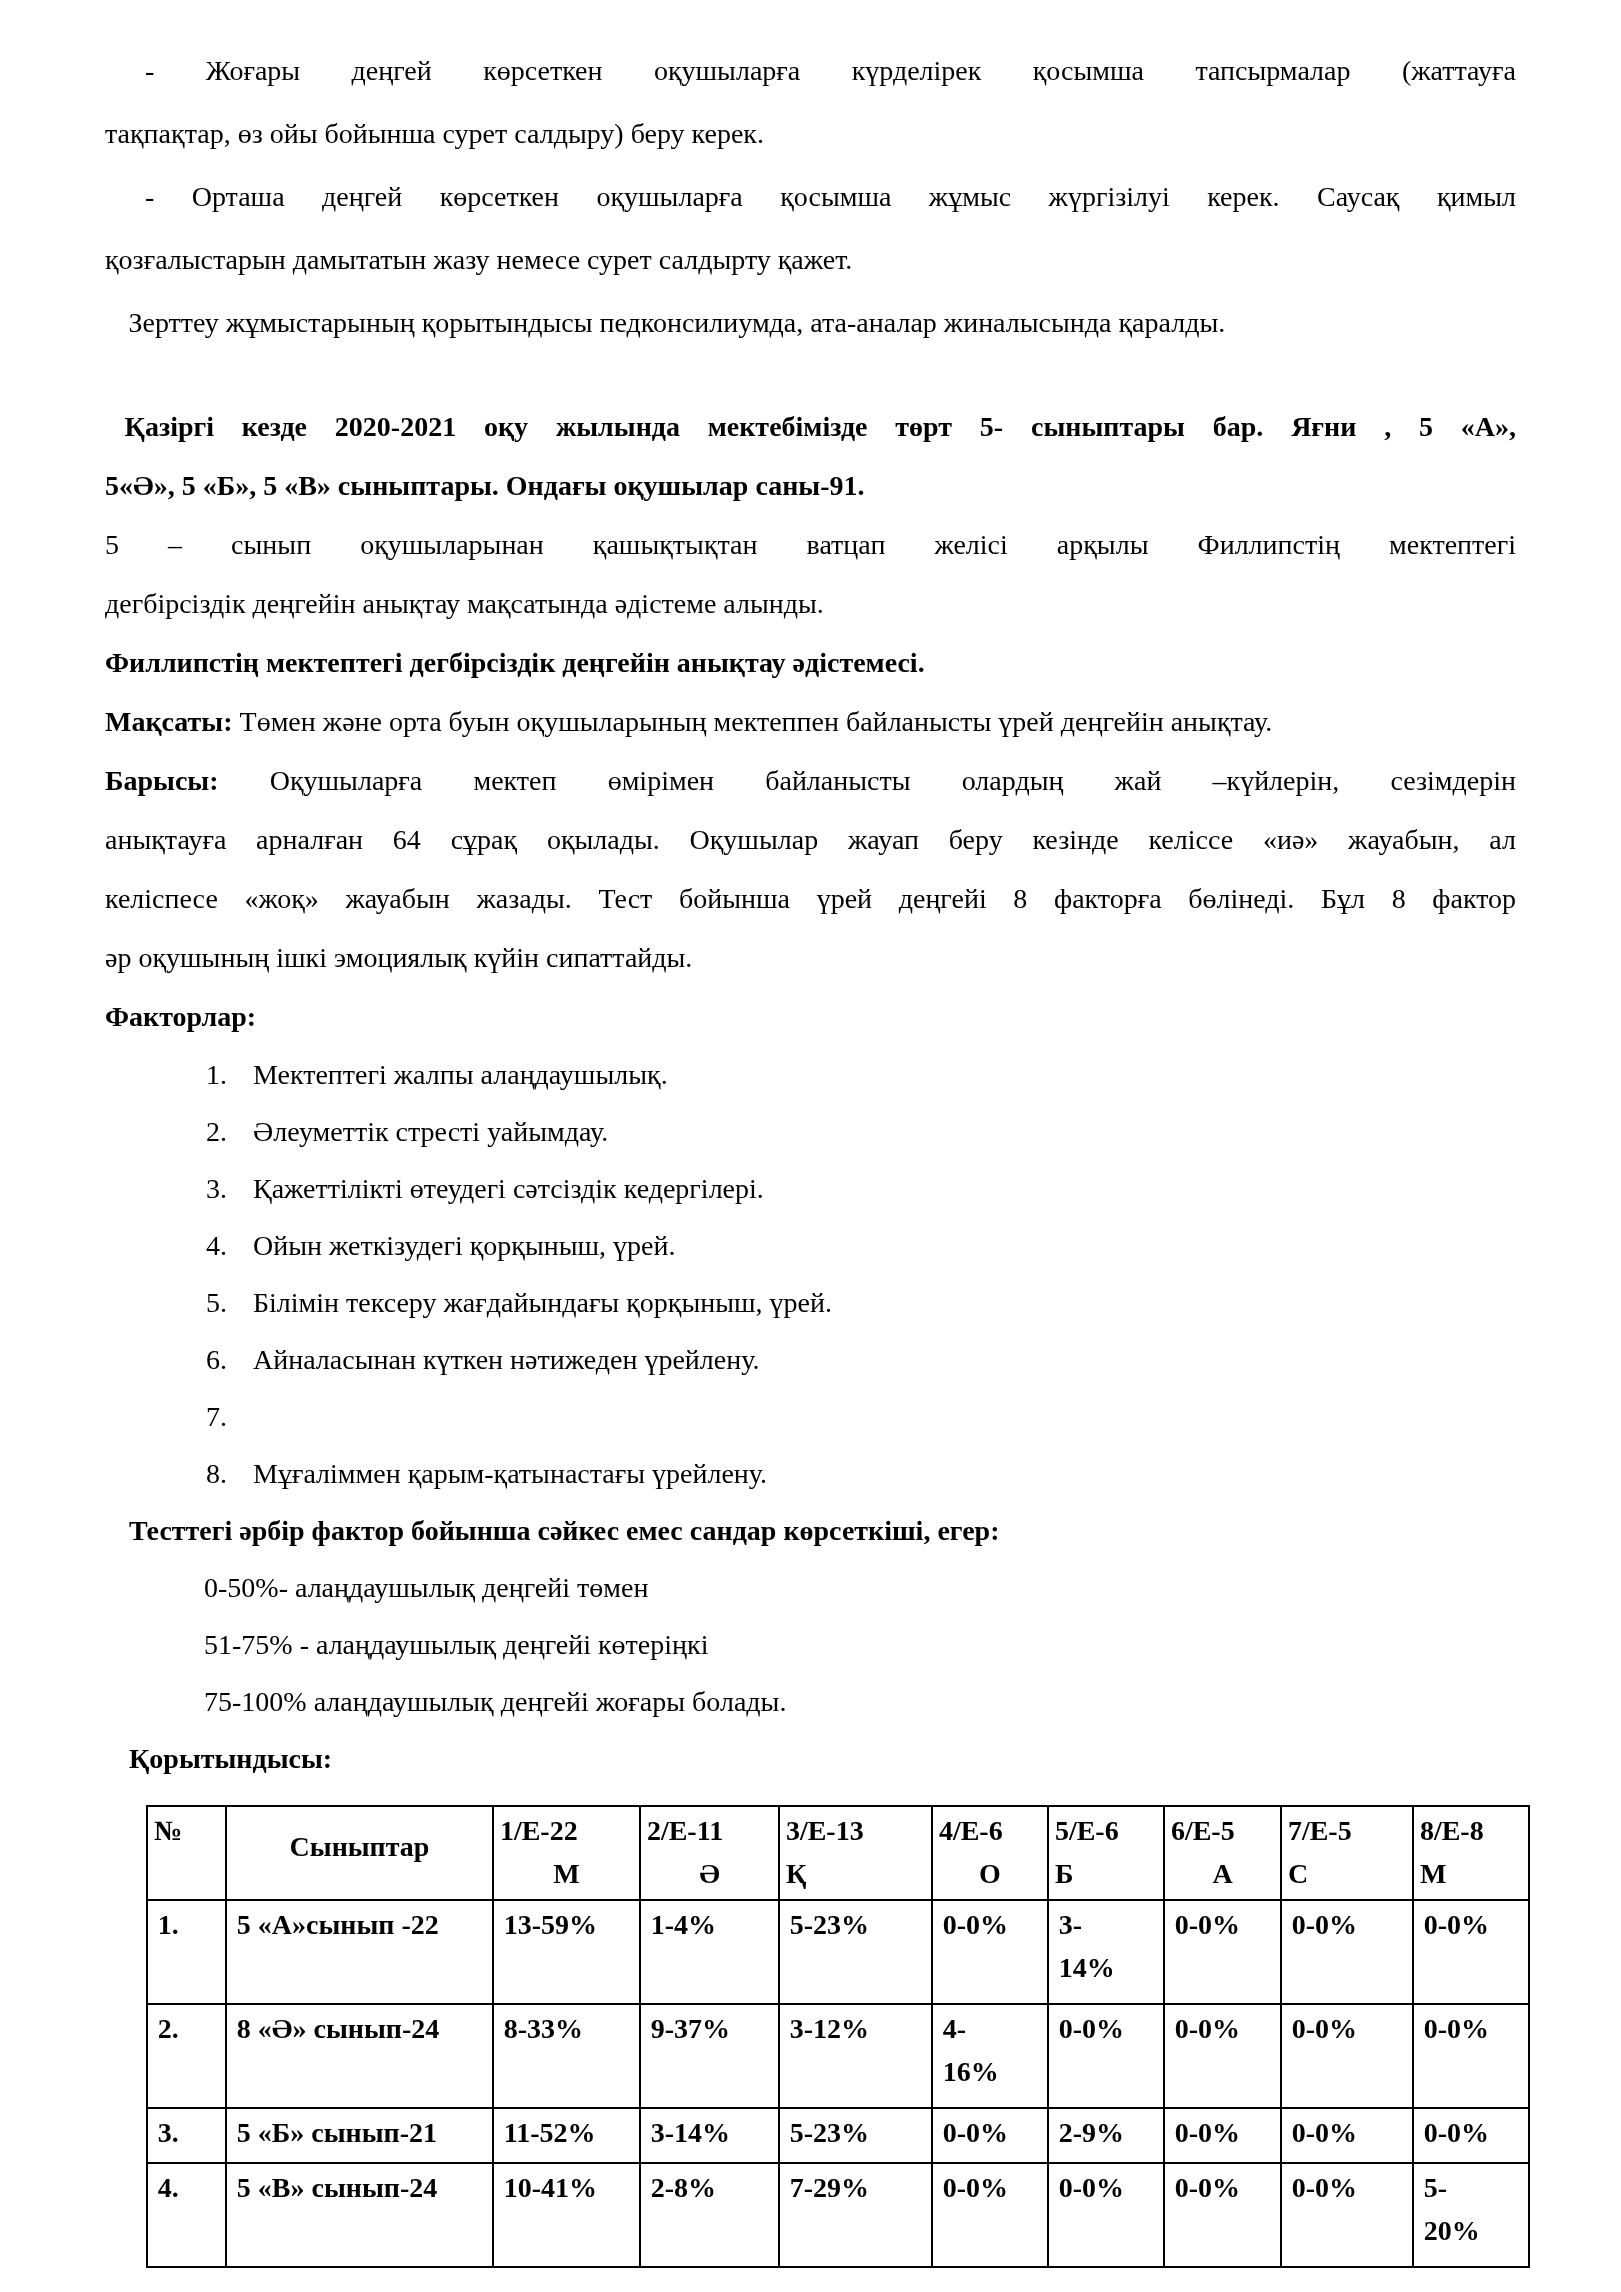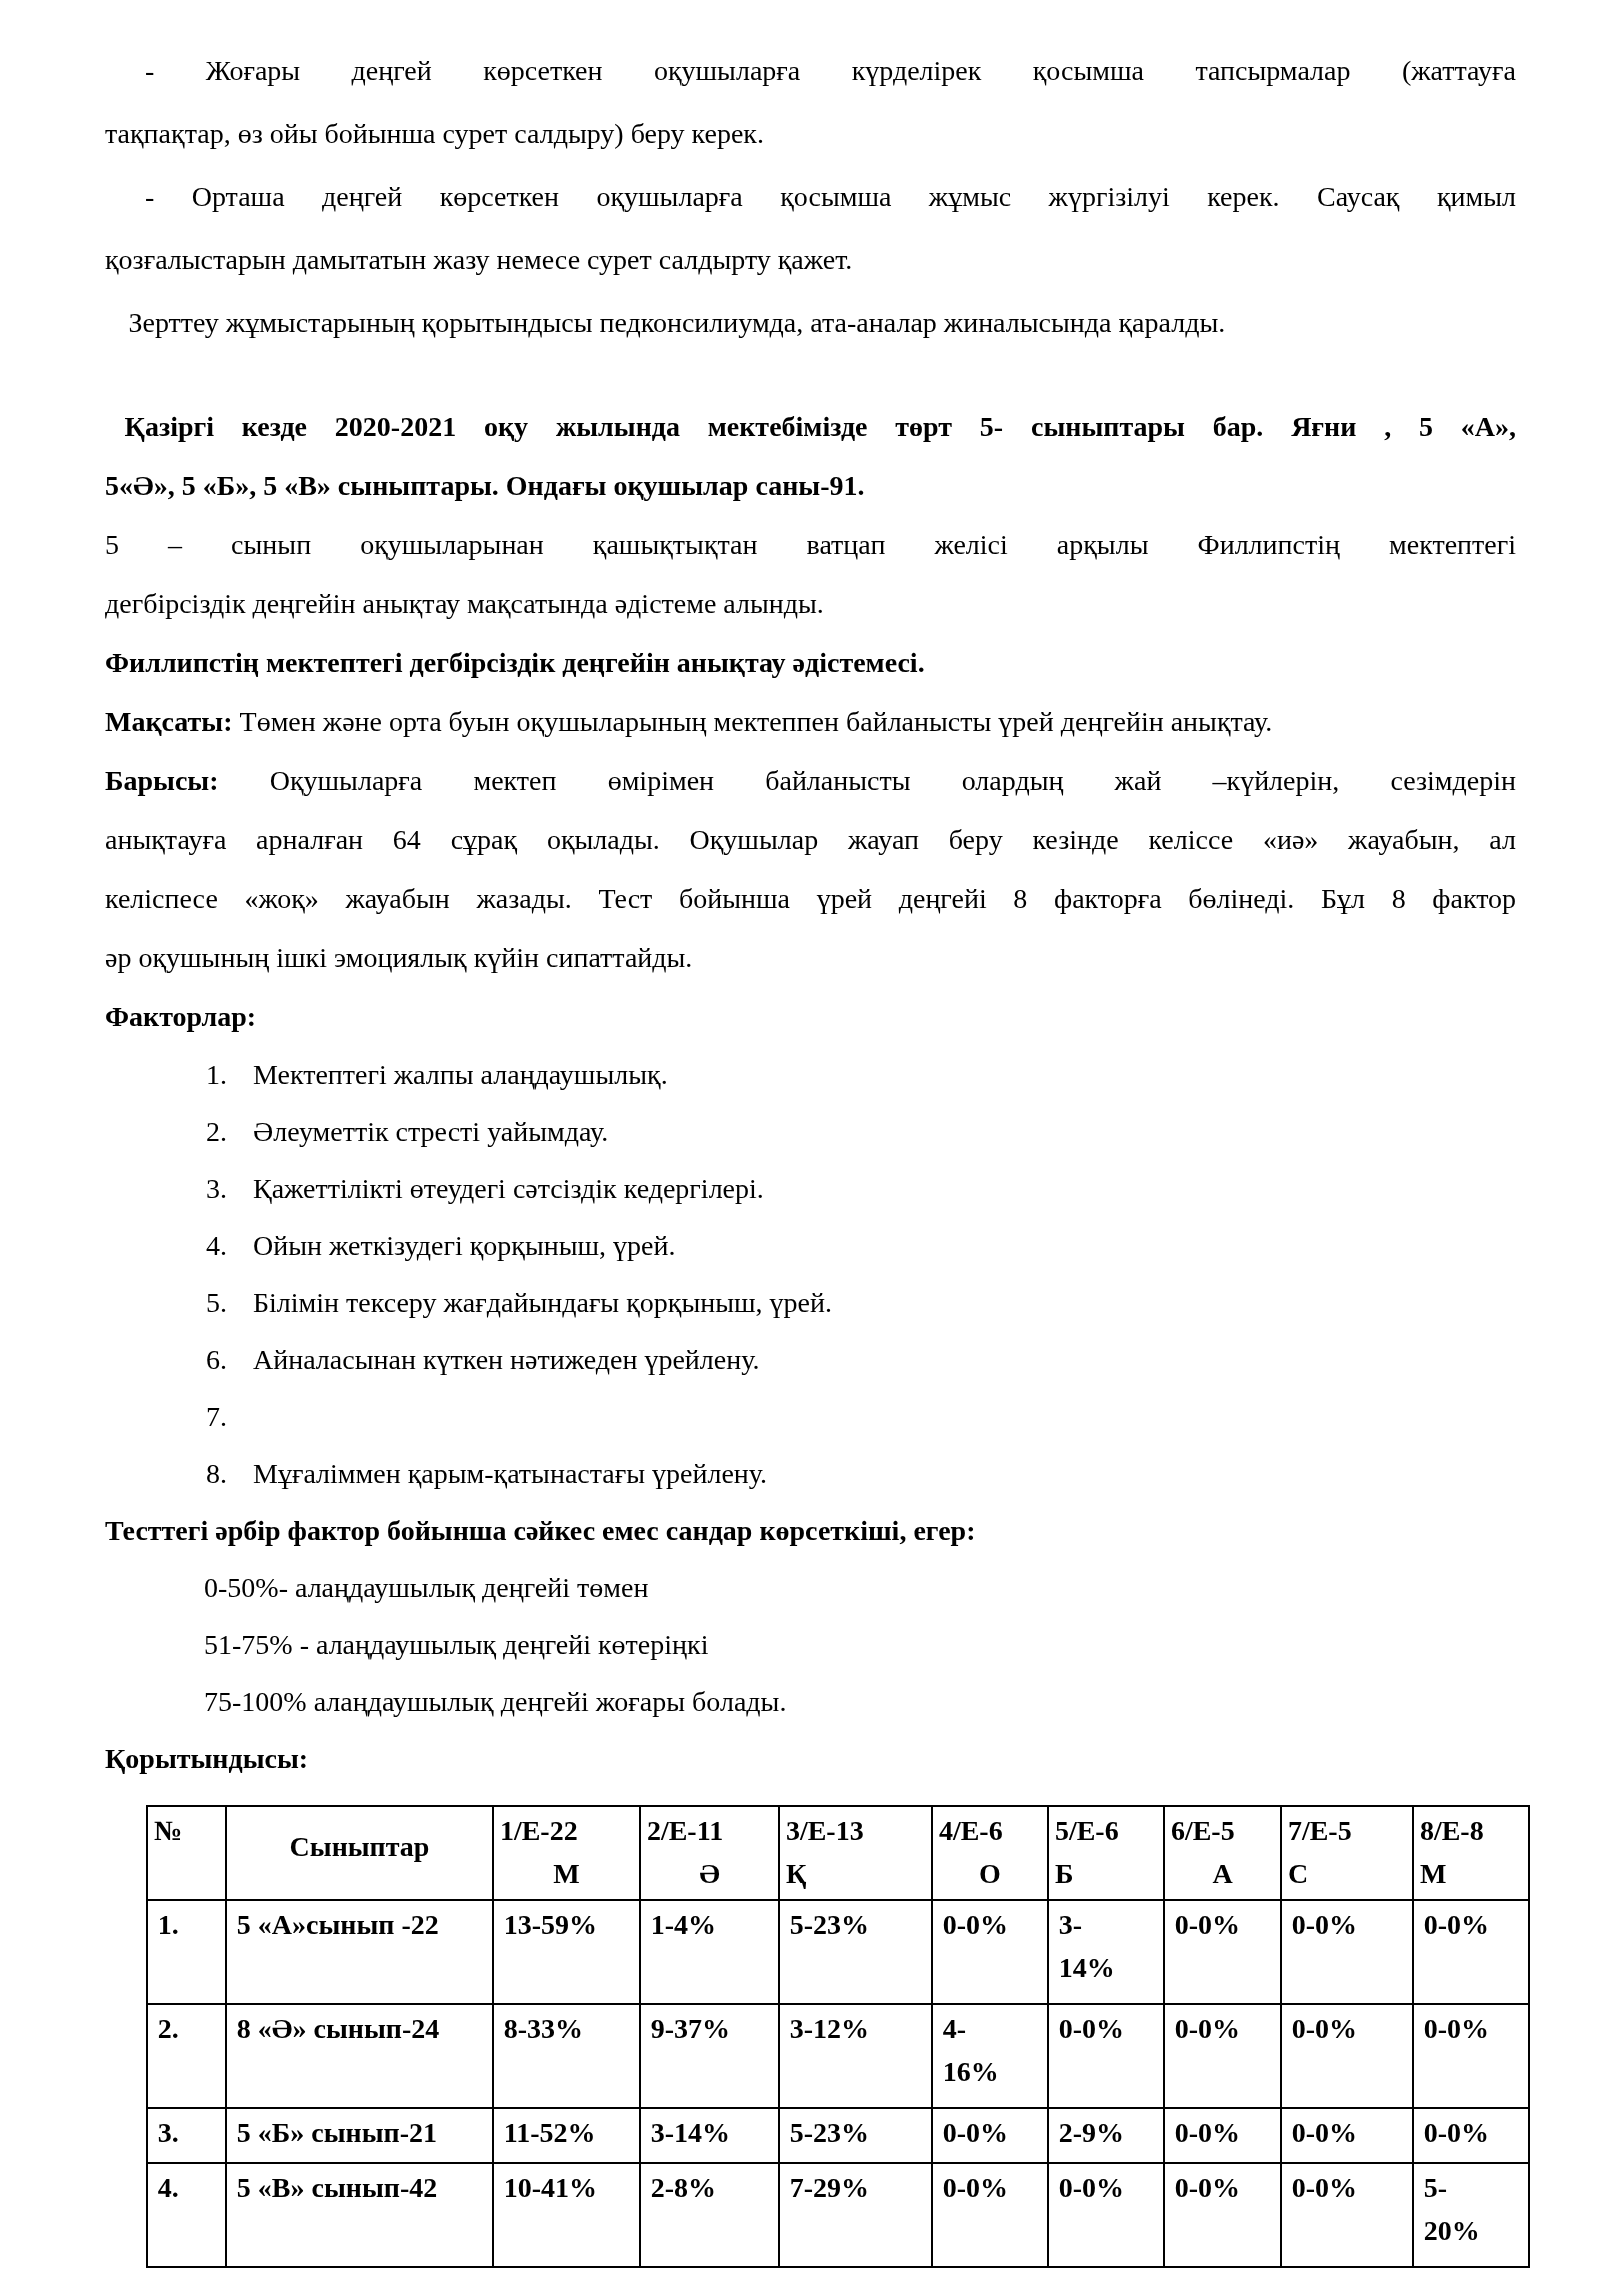--- a/index.html
+++ b/index.html
@@ -6,21 +6,21 @@
   body{
     width:1621px;height:2293px;
     font-family:"Liberation Serif","DejaVu Serif",serif;
     color:#000;overflow:hidden;
   }
   .page{padding:39px 105px 0 105px;font-size:28px;}
   
   .blk{margin:0;}
   .lh64 .ln{line-height:63px;}
   .lh60 .ln{line-height:59px;}
-  .lh58 .ln{line-height:57px;}
+  .lh58 .ln{line-height:57px;margin-left:24px;}
   .ln{display:block;}
   .jl{text-align:justify;text-align-last:justify;}
   .jlast{text-align:left;}
   .ind41{text-indent:40px;}
   .ind24{text-indent:23.5px;}
   .ind20{text-indent:19.6px;}
   .b{font-weight:bold;}
   .spacer{height:43px;}
   
   .factor{display:flex;margin-left:101px;line-height:57px;}
@@ -236,21 +236,21 @@
           <td><span>3-14%</span></td>
           <td><span>5-23%</span></td>
           <td><span>0-0%</span></td>
           <td><span>2-9%</span></td>
           <td><span>0-0%</span></td>
           <td><span>0-0%</span></td>
           <td><span>0-0%</span></td>
         </tr>
         <tr class="rtall">
           <td><span>4.</span></td>
-          <td><span>5 «В» сынып-42</span></td>
+          <td><span>5 «В» сынып-24</span></td>
           <td><span>10-41%</span></td>
           <td><span>2-8%</span></td>
           <td><span>7-29%</span></td>
           <td><span>0-0%</span></td>
           <td><span>0-0%</span></td>
           <td><span>0-0%</span></td>
           <td><span>0-0%</span></td>
           <td><span>5-
 20%</span></td>
         </tr>

